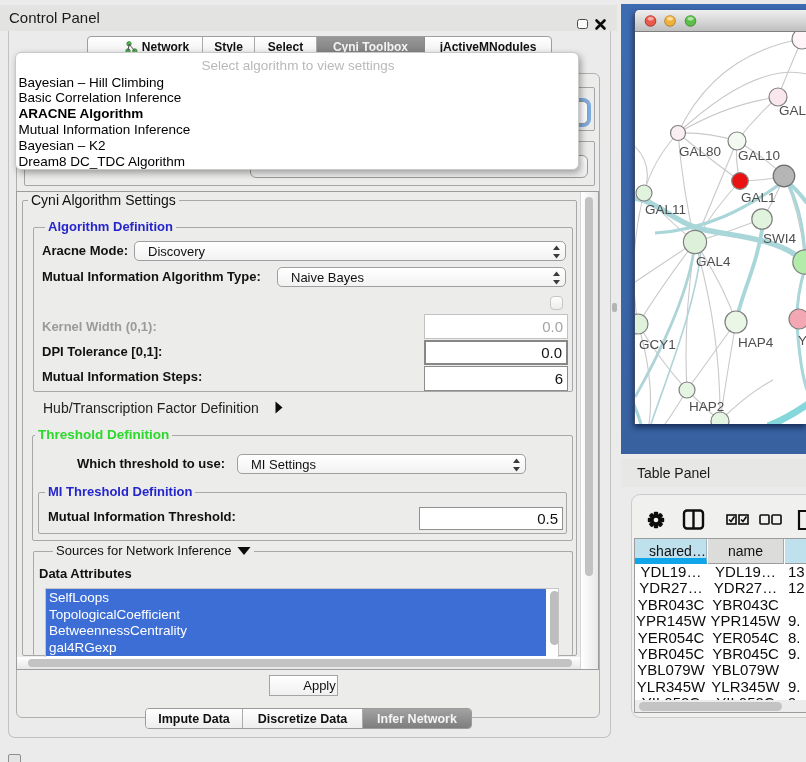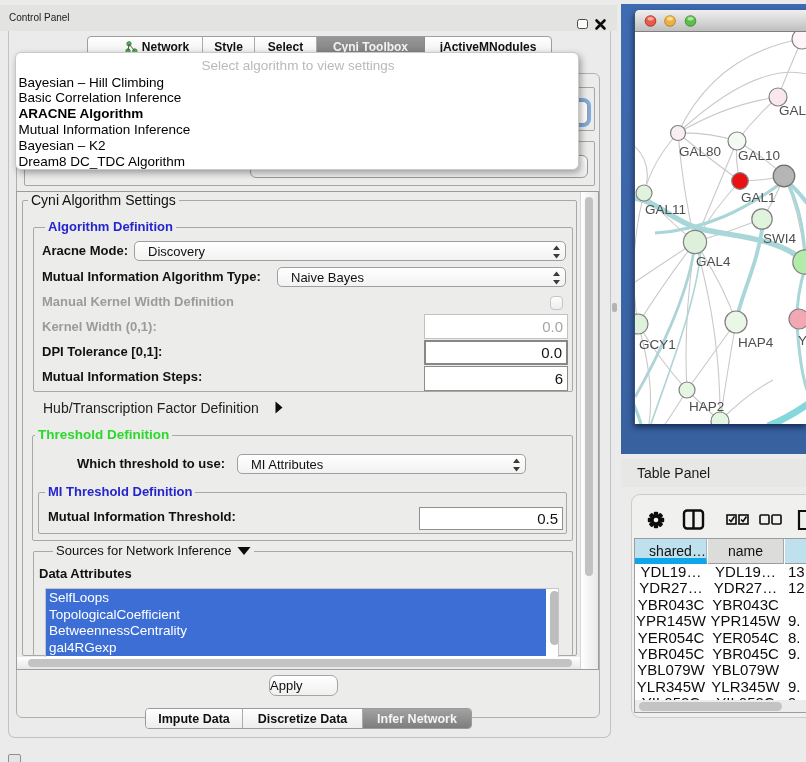--- a/index.html
+++ b/index.html
@@ -20,21 +20,21 @@
 .trow span:nth-child(1) { width:72px; text-align:center; }
 .trow span:nth-child(2) { width:77px; text-align:center; }
 .trow span:nth-child(3) { padding-left:4px; }
 </style>
 </head>
 <body>
 <div id="page">
 
   <div class="abs" id="cp" style="left:0; top:0; width:617px; height:762px;"></div>
   <div class="abs" style="left:0; top:5px; width:617px; height:26px; background:#e3e3e2;">
-    <div class="abs" style="left:9px; top:0; height:26px; line-height:26px; font-size:10px; color:#1b1b1b;">Control Panel</div>
+    <div class="abs" style="left:9px; top:0; height:26px; line-height:26px; font-size:15px; color:#1b1b1b;">Control Panel</div>
     <div class="abs" style="left:577px; top:14px; width:11px; height:10px; border:1.6px solid #4a4a4a; border-radius:2.5px; background:#fafafa;"></div>
     <svg class="abs" style="left:594px; top:13px;" width="14" height="13" viewBox="0 0 14 13">
       <path d="M2.5 2.5 L10.5 10.5 M10.5 2.5 L2.5 10.5" stroke="#0a0a0a" stroke-width="2.6" stroke-linecap="round"></path>
     </svg>
   </div>
 
   <div class="abs" style="left:8px; top:31px; width:603px; height:707px; background:#ebebeb; border:1px solid #c2c2c2; border-top:none; border-radius:0 0 7px 7px;"></div>
 
   <div class="abs" style="left:16px; top:73px; width:584px; height:645px; background:#ececea; border:1px solid #b0b0b0; border-radius:6px;"></div>
 
@@ -73,21 +73,20 @@
       </div>
 
     <div class="lbl abs" style="left:25px; top:77px;">Mutual Information Algorithm Type:</div>
     <div class="combo abs" style="left:260px; top:75px; width:289px; height:20px;">
         <span class="ctext">Naive Bayes</span>
       <svg class="abs" style="right:4px; top:3px;" width="9" height="14" viewBox="0 0 9 14">
           <path d="M4.5 0.5 L8 5 L1 5 Z M4.5 13.5 L8 9 L1 9 Z" fill="#3a3a3a"></path>
         </svg>
       </div>
 
-    <div class="lbl dis abs" style="left:25px; top:102px;">Manual Kernel Width Definition</div>
     <div class="abs" style="left:533px; top:104px; width:13px; height:14px; background:linear-gradient(#fdfdfd,#ededed); border:1.5px solid #c6c6c6; border-radius:4px;"></div>
 
     <div class="lbl dis abs" style="left:25px; top:127px;">Kernel Width (0,1):</div>
     <div class="field abs" style="left:407px; top:122px; width:144px; height:25px; border-color:#c2c2c2; color:#a5a5a5; line-height:23px;">0.0</div>
 
     <div class="lbl abs" style="left:25px; top:152px;">DPI Tolerance [0,1]:</div>
     <div class="field abs" style="left:407px; top:148px; width:144px; height:25px; border:2px solid #878787; line-height:21px;">0.0</div>
 
     <div class="lbl abs" style="left:25px; top:177px;">Mutual Information Steps:</div>
     <div class="field abs" style="left:407px; top:174px; width:144px; height:25px; border:1px solid #8d8d8d; line-height:23px;">6</div>
@@ -95,21 +94,21 @@
     <div class="abs" style="left:26px; top:208px; font-size:14px; color:#222; white-space:nowrap;">Hub/Transcription Factor Definition</div>
     <svg class="abs" style="left:258px; top:209px;" width="8" height="13" viewBox="0 0 8 13">
         <path d="M0.5 0.5 L7.5 6.5 L0.5 12.5 Z" fill="#0c0c0c"></path>
       </svg>
 
     <div class="abs" style="left:15px; top:243px; width:541px; height:106px; border:1px solid #a8a8a8; border-radius:2px;"></div>
     <div class="ttitle" style="left:18px; top:236px; color:#2bd82b; font-weight:bold; font-size:13.5px;">Threshold Definition</div>
 
     <div class="lbl abs" style="left:40px; top:264px; width:168px; text-align:right;">Which threshold to use:</div>
     <div class="combo abs" style="left:220px; top:262px; width:289px; height:20px;">
-        <span class="ctext">MI Attributes</span>
+        <span class="ctext">MI Settings</span>
       <svg class="abs" style="right:4px; top:3px;" width="9" height="14" viewBox="0 0 9 14">
           <path d="M4.5 0.5 L8 5 L1 5 Z M4.5 13.5 L8 9 L1 9 Z" fill="#3a3a3a"></path>
         </svg>
       </div>
 
     <div class="abs" style="left:21px; top:300px; width:529px; height:42px; border:1px solid #a8a8a8; border-radius:2px;"></div>
     <div class="ttitle" style="left:28px; top:293px; color:#2525cc; font-weight:bold;">MI Threshold Definition</div>
 
     <div class="lbl abs" style="left:31px; top:317px;">Mutual Information Threshold:</div>
     <div class="field abs" style="left:402px; top:315px; width:144px; height:23px; border:1px solid #909090; line-height:21px;">0.5</div>
@@ -128,21 +127,21 @@
       <div class="abs" style="left:504px; top:2px; width:9px; height:54px; background:#bdbdbd; border-radius:5px;"></div>
     </div>
 
     <div class="abs" style="left:0px; top:465px; width:564px; height:14px; background:linear-gradient(#ffffff,#e3e3e3);"></div>
     <div class="abs" style="left:11px; top:467px; width:544px; height:8px; background:#c3c3c3; border-radius:4px;"></div>
 
     <div class="abs" style="left:563px; top:0px; width:19px; height:479px; background:linear-gradient(to right,#ffffff,#e7e7e7); border-left:1px solid #d5d5d5;"></div>
     <div class="abs" style="left:568px; top:5px; width:8px; height:379px; background:#c2c2c2; border-radius:4px;"></div>
   </div>
 
-  <div class="abs" style="left:269px; top:675px; width:69px; height:21px; background:linear-gradient(#ffffff,#f0f0f0); border:1px solid #a4a4a4; border-radius:7px; text-align:left; line-height:19px; font-size:13px; color:#111;">Apply</div>
+  <div class="abs" style="left:269px; top:675px; width:69px; height:21px; background:linear-gradient(#ffffff,#f0f0f0); border:1px solid #a4a4a4; border-radius:0; text-align:center; line-height:19px; font-size:13px; color:#111;padding-left:32px;">Apply</div>
 
   <div class="abs" id="bottabs" style="left:145px; top:708px; height:21px; border:1px solid #9b9b9b; border-radius:4px; overflow:hidden; display:flex;">
     <div class="btab" style="width:97px;">Impute Data</div>
     <div class="btab" style="width:120px;">Discretize Data</div>
     <div class="btab sel" style="width:108px; border-right:none;">Infer Network</div>
   </div>
 
   <div class="abs" style="left:612px; top:303px; width:5px; height:9px; background:#b4b4b4; border-radius:2px;"></div>
 
   <div class="abs" style="left:8px; top:754px; width:13px; height:10px; border:1px solid #8f8f8f; background:#e4e4e4; border-radius:2px;"></div>

